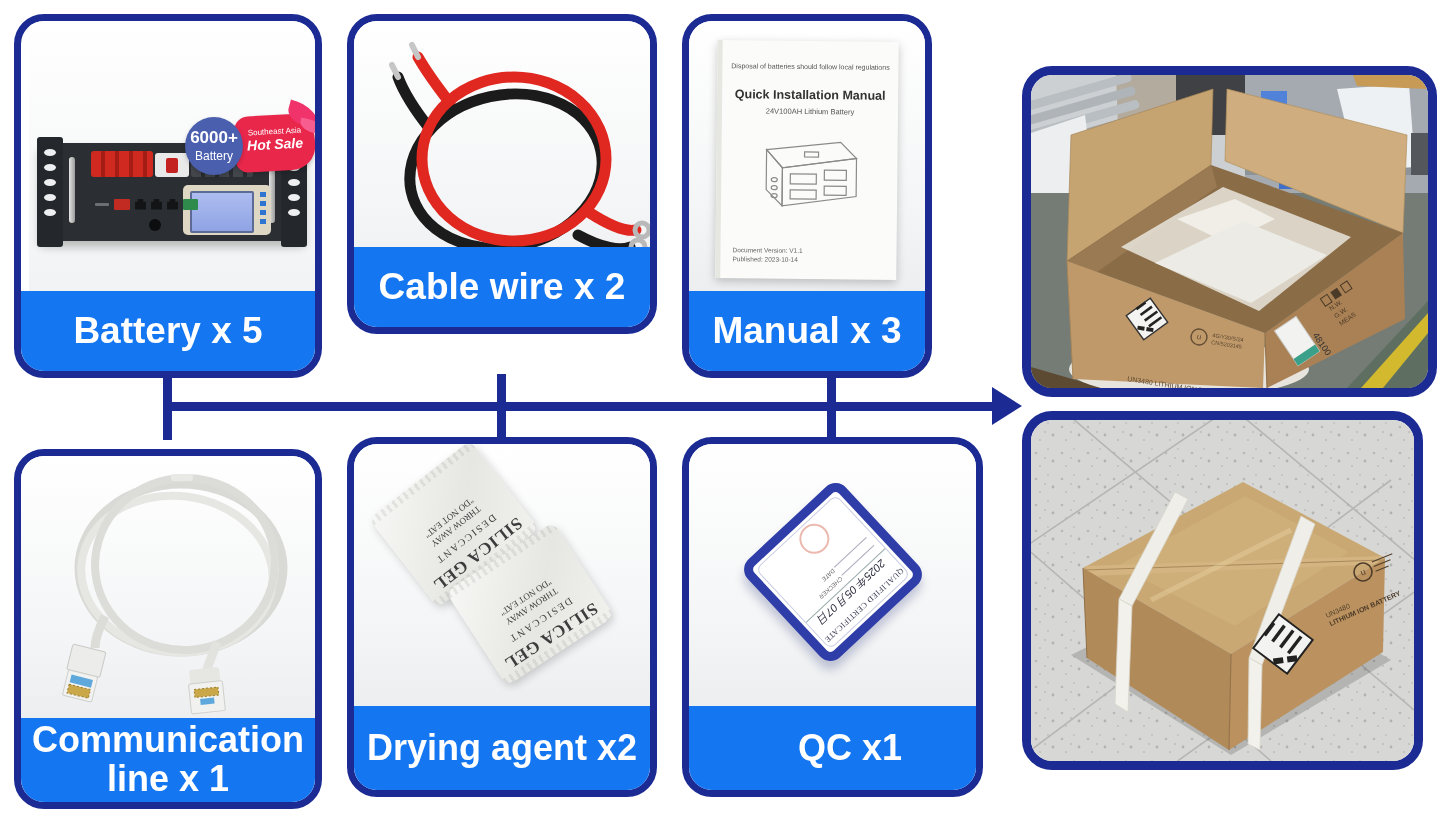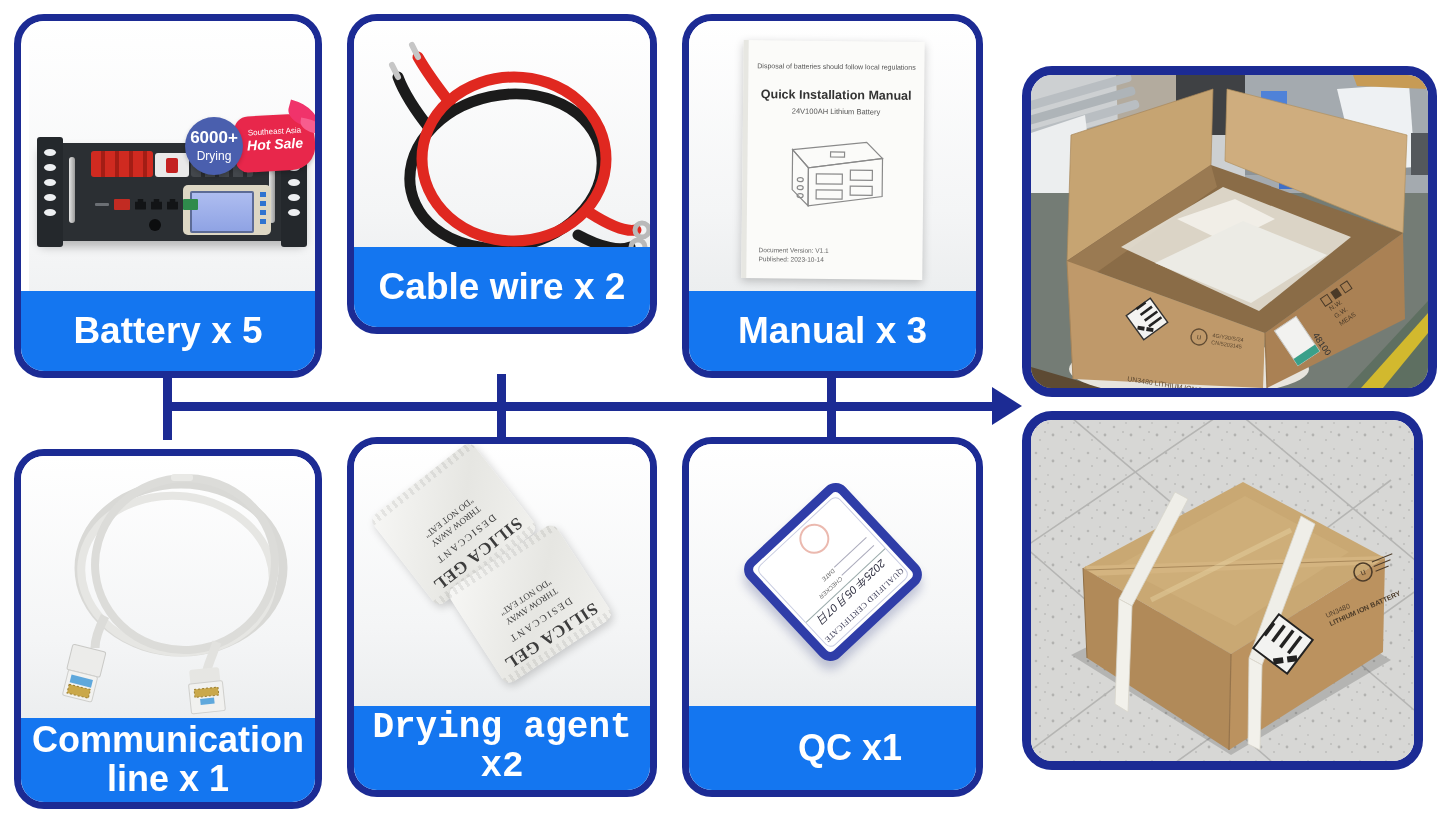--- a/index.html
+++ b/index.html
@@ -105,21 +105,21 @@
 </style>
 </head>
 <body>
 
 <div class="page">
 
   <div class="card" style="left:14px;top:14px;width:308px;height:364px;">
     <div class="photo-area" style="height:330px;margin-left:8px;">
       <div class="badge-cycles">
         <div class="v">6000+</div>
-        <div class="t">Drying</div>
+        <div class="t">Battery</div>
       </div>
       <div class="badge-hot">
         <div class="r">Southeast Asia</div>
         <div class="h">Hot Sale</div>
       </div>
       <div class="batt-chassis">
         <div class="batt-ear l">
           <div class="hole"></div>
             <div class="hole"></div>
             <div class="hole"></div>
@@ -169,21 +169,21 @@
         <ellipse cx="160" cy="138" rx="92" ry="82" fill="none" stroke="#e02820" stroke-width="11"></ellipse>
         <path d="M236,192 C258,206 272,211 282,209" stroke="#e02820" stroke-width="11" fill="none" stroke-linecap="round"></path>
         <circle cx="288" cy="209" r="7" fill="none" stroke="#b9b9b9" stroke-width="5"></circle>
         <path d="M224,214 C248,227 266,230 276,226" stroke="#1b1b1b" stroke-width="11" fill="none" stroke-linecap="round"></path>
         <circle cx="284" cy="226" r="7" fill="none" stroke="#b9b9b9" stroke-width="5"></circle>
       </svg>
     </div>
     <div class="card-label" style="height:80px;">Cable wire x 2</div>
   </div>
 
-  <div class="card" style="left:682px;top:14px;width:301px;height:364px;">
+  <div class="card" style="left:682px;top:14px;width:250px;height:364px;">
     <div class="photo-area" style="height:270px;">
       <div class="manual-book">
         <div class="disc">Disposal of batteries should follow local regulations</div>
         <div class="title">Quick Installation Manual</div>
         <div class="sub">24V100AH Lithium Battery</div>
         <svg width="130" height="92" viewBox="0 0 130 92" style="margin-top:12px">
           <g fill="none" stroke="#8a8a8a" stroke-width="1.2">
             <polygon points="22,22 96,14 112,30 38,40"></polygon>
             <polygon points="22,22 38,40 38,78 22,62"></polygon>
             <polygon points="38,40 112,30 112,68 38,78"></polygon>
@@ -246,21 +246,21 @@
       </div>
       <div class="packet" style="left:112px;top:104px;transform:rotate(-33deg);">
         <div class="ptxt">
           <div class="l1">SILICA GEL</div>
           <div class="l2">DESICCANT</div>
           <div class="l3">THROW AWAY</div>
           <div class="l4">"DO NOT EAT"</div>
         </div>
       </div>
     </div>
-    <div class="card-label" style="height:84px;font-size:36px;font-family:Liberation Mono, monospace;">Drying agent x2</div>
+    <div class="card-label" style="height:84px;font-size:36px;">Drying agent x2</div>
   </div>
 
   <div class="card" style="left:682px;top:437px;width:301px;height:360px;">
     <div class="photo-area" style="height:262px;">
       <div class="qc-diamond">
         <div class="qc-inner"></div>
         <div class="qc-txt">
           <div class="t">QUALIFIED CERTIFICATE</div>
           <div class="d">2025年 05月 07日</div>
           <div class="f"><span></span>&nbsp;<em>CHECKER</em></div>

